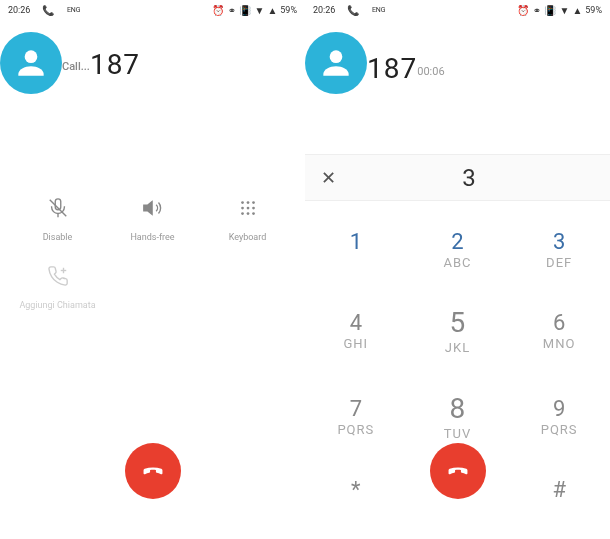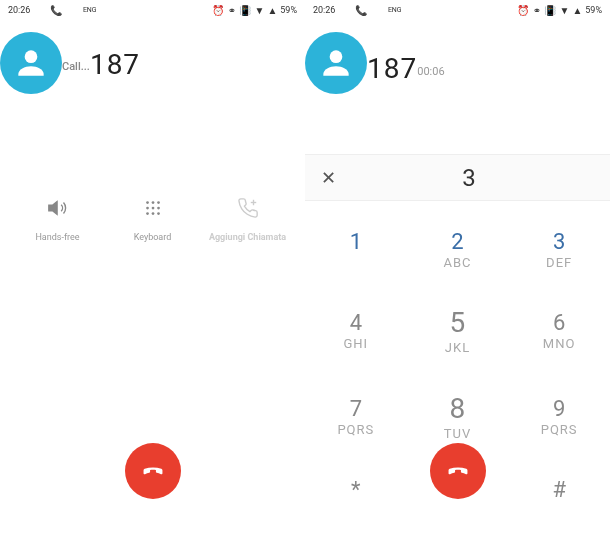--- a/index.html
+++ b/index.html
@@ -1,19 +1,19 @@
 <!DOCTYPE html>
 <html><head>
   <meta charset="utf-8">
   <style>
     * { margin: 0; padding: 0; box-sizing: border-box; }
     body { font-family: -apple-system, BlinkMacSystemFont, 'Segoe UI', Roboto, sans-serif; background: #fff; width: 610px; height: 539px; display: flex; }
     .screen { width: 305px; height: 539px; background: #fff; position: relative; display: flex; flex-direction: column; }
     .statusbar { height: 20px; display: flex; align-items: center; justify-content: space-between; padding: 0 8px; font-size: 9px; color: #333; }
-    .status-left { display: flex; align-items: center; gap: 20px; }
+    .status-left { display: flex; align-items: center; gap: 12px; }
     .status-right { display: flex; align-items: center; gap: 3px; }
     .status-icon { font-size: 10px; }
     .caller-section { display: flex; align-items: center; padding-top: 12px; }
     .avatar { width: 62px; height: 62px; border-radius: 50%; background: #2cb3d9; display: flex; align-items: center; justify-content: center; }
     .status-text { font-size: 11px; color: #888; margin-top: 6px; font-weight: 500; }
     .phone-number { font-size: 28px; font-weight: 400; color: #222; margin-top: 2px; letter-spacing: 1px; }
     .duration { font-size: 11px; color: #999; margin-top: 17px; }
     .controls { margin-top: 90px; display: grid; grid-template-columns: 1fr 1fr 1fr; gap: 0; padding: 0 10px; }
     .control-btn { display: flex; flex-direction: column; align-items: center; padding: 10px 0; }
     .control-icon { width: 28px; height: 28px; display: flex; align-items: center; justify-content: center; color: #888; }
@@ -21,21 +21,21 @@
     .end-call { position: absolute; bottom: 40px; left: 50%; transform: translateX(-50%); width: 56px; height: 56px; border-radius: 50%; background: #e83e2e; display: flex; align-items: center; justify-content: center; cursor: pointer; }
     .dtmf-display { margin-top: 60px; border-top: 1px solid #eee; border-bottom: 1px solid #eee; padding: 8px 12px; display: flex; align-items: center; background: #fafafa; }
     .dtmf-close { font-size: 18px; color: #555; padding: 4px; }
     .dtmf-value { flex: 1; text-align: center; font-size: 24px; color: #333; }
     .keypad { display: grid; grid-template-columns: 1fr 1fr 1fr; flex: 1; padding: 6px 0; }
     .key { display: flex; flex-direction: column; align-items: center; justify-content: center; padding: 8px 0; cursor: pointer; }
     .key-digit { font-size: 22px; color: #3b6fa8; font-weight: 400; }
     .key-digit.grey { color: #888; }
     .key-letters { font-size: 13px; color: #aaa; letter-spacing: 1px; margin-top: 1px; height: 8px; }
     .disabled-ctrl .control-icon { color: #ccc; }
-    .disabled-ctrl .control-label { color: #ccc; font-weight: bold; }
+    .disabled-ctrl .control-label { color: #ccc; }
   </style>
 </head>
 <body>
 
 <div class="screen">
   <div class="statusbar">
     <div class="status-left">
       <span>20:26</span>
       <span class="status-icon">📞</span>
       <span style="font-size:7px;">ENG</span>
@@ -56,20 +56,31 @@
           <path d="M12 14c-4 0-8 2-8 5v1h16v-1c0-3-4-5-8-5z"></path>
         </svg>
     </div>
     <div class="status-text">Call...</div>
     <div class="phone-number">187</div>
   </div>
   <div class="controls">
     <div class="control-btn">
       <div class="control-icon">
         <svg width="22" height="22" viewBox="0 0 24 24" fill="none" stroke="#888" stroke-width="1.5">
+            <path d="M12 2a3 3 0 013 3v6a3 3 0 01-6 0V5a3 3 0 013-3z"></path>
+            <path d="M19 10v1a7 7 0 01-14 0v-1"></path>
+            <line x1="12" y1="18" x2="12" y2="22"></line>
+            <line x1="3" y1="3" x2="21" y2="21"></line>
+          </svg>
+      </div>
+      <div class="control-label">Disable</div>
+    </div>
+    <div class="control-btn">
+      <div class="control-icon">
+        <svg width="22" height="22" viewBox="0 0 24 24" fill="none" stroke="#888" stroke-width="1.5">
             <polygon points="11 5 6 9 2 9 2 15 6 15 11 19 11 5" fill="#888"></polygon>
             <path d="M15.5 8.5a5 5 0 010 7"></path>
             <path d="M18 6a9 9 0 010 12"></path>
           </svg>
       </div>
       <div class="control-label">Hands-free</div>
     </div>
     <div class="control-btn">
       <div class="control-icon">
         <svg width="22" height="22" viewBox="0 0 24 24" fill="#888">

